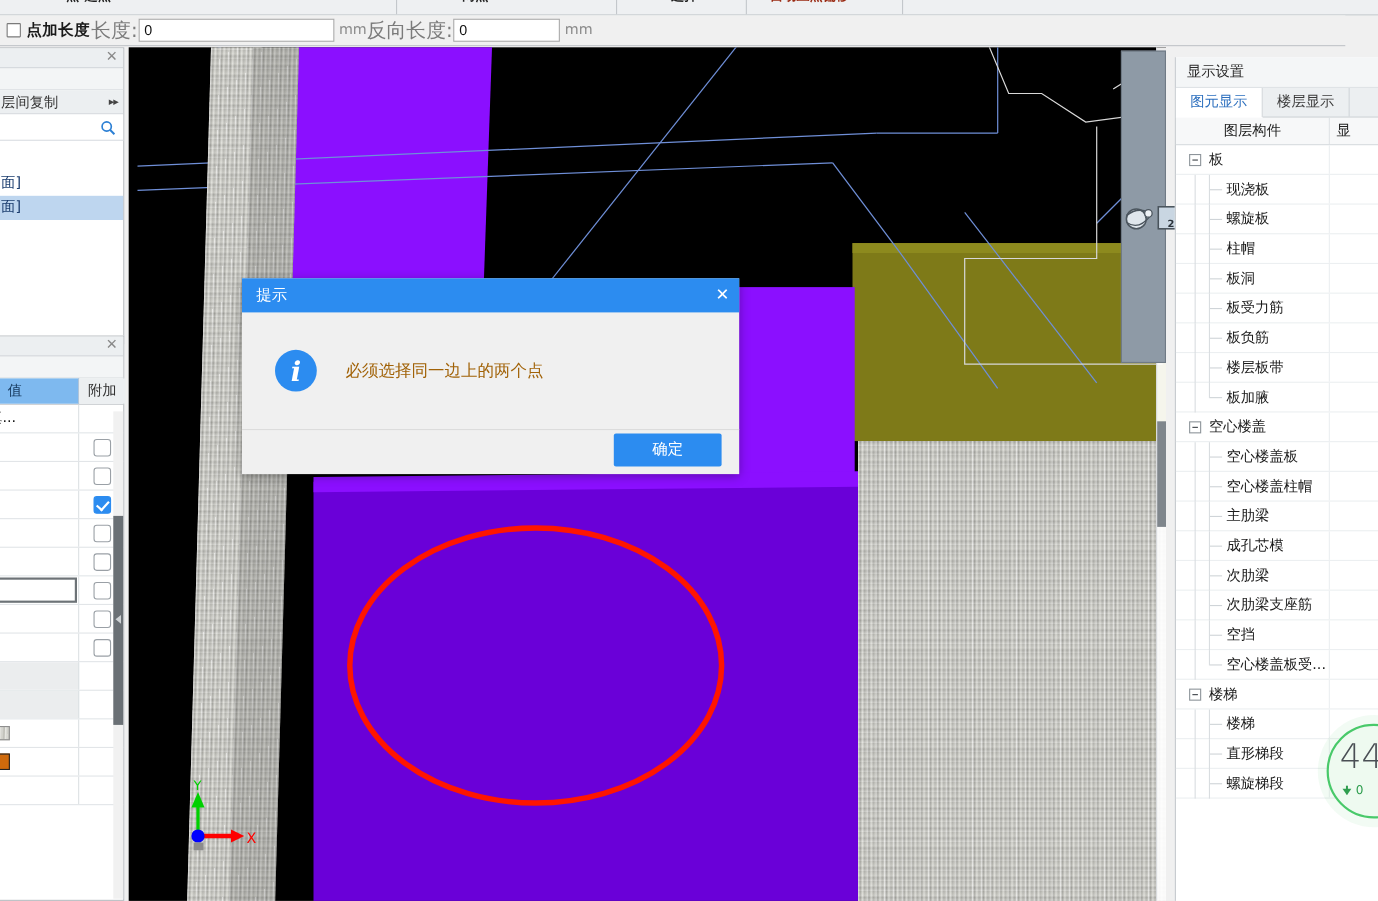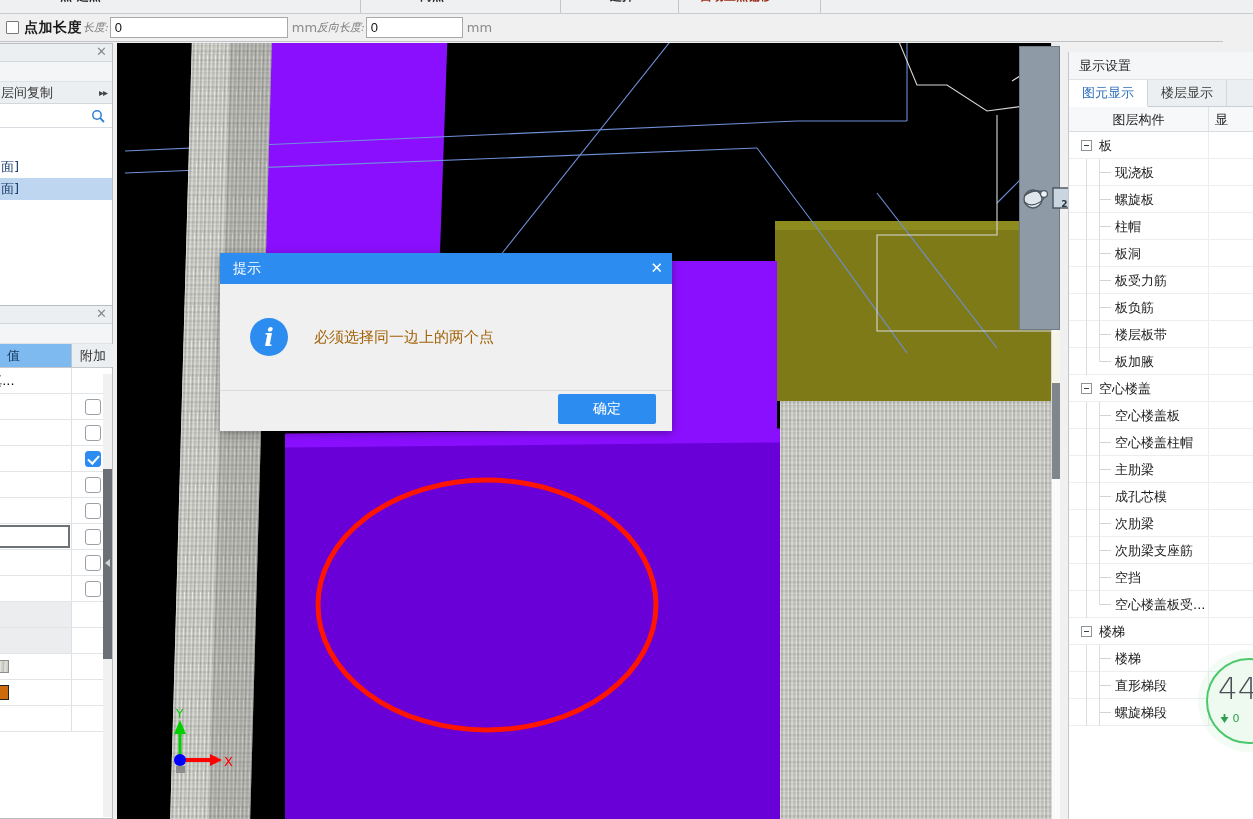--- a/index.html
+++ b/index.html
@@ -35,21 +35,21 @@
     border-bottom: 1px solid #c0c4c8;
     display: flex; align-items: center;
     padding-left: 6px;
   }
   .chk {
     width: 13px; height: 13px;
     border: 1px solid #7a7a7a; background: #fff; border-radius: 1px;
     margin-right: 5px; flex: 0 0 auto;
   }
   .lbl-bold { font-size: 14px; color: #1a1a1a; font-weight: bold; letter-spacing: .5px;}
-  .lbl-grey { font-size: 11px; color: #7b7b7b; margin-left: 1px; font-style: italic; }
+  .lbl-grey { font-size: 18px; color: #7b7b7b; margin-left: 1px; }
   .tb-input {
     height: 21px; border: 1px solid #a9a9a9; background: #fff;
     font-size: 13px; color: #111; padding: 0 4px; line-height: 19px;
     margin-left: 1px;
   }
   .tb-input.w1 { width: 178px; }
   .tb-input.w2 { width: 97px; }
   .unit { font-size: 13px; color: #8a8a8a; margin-left: 4px; }
 
   

